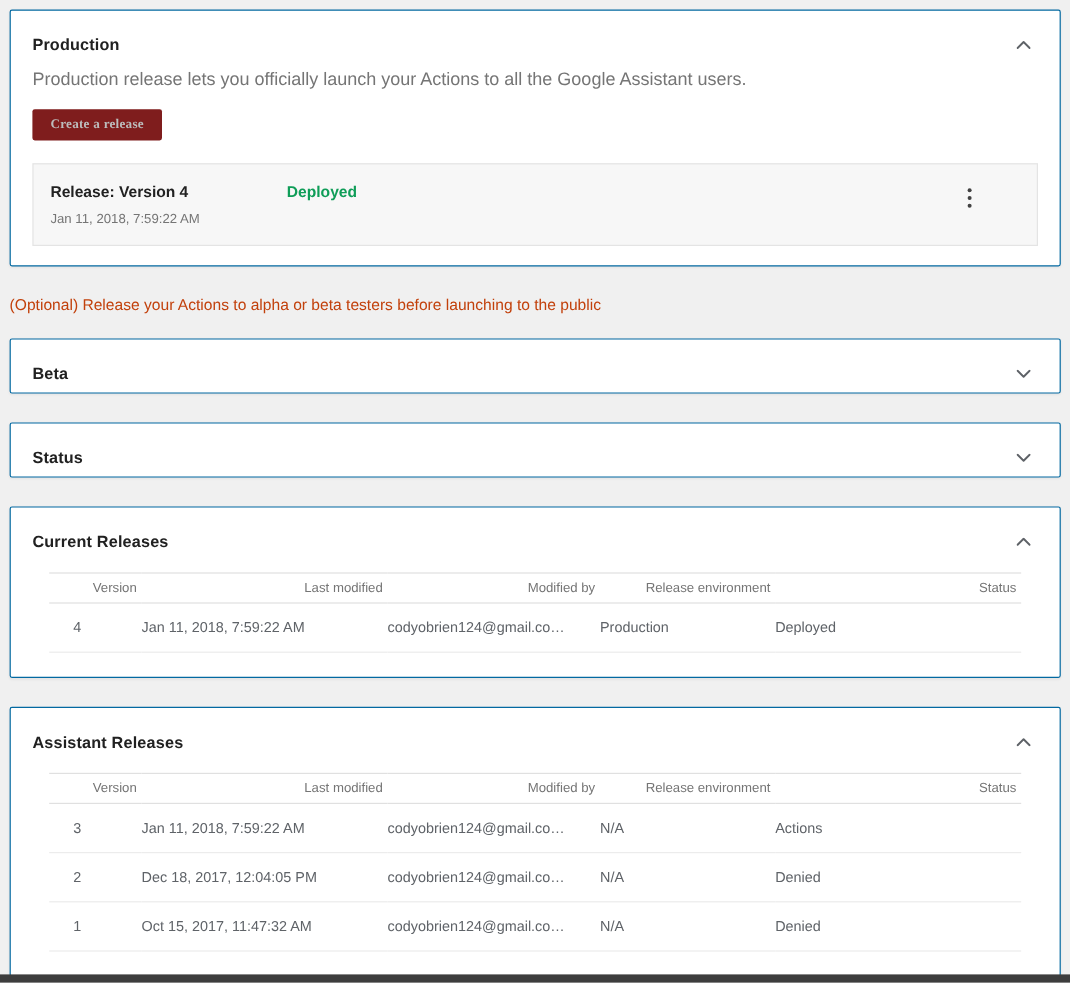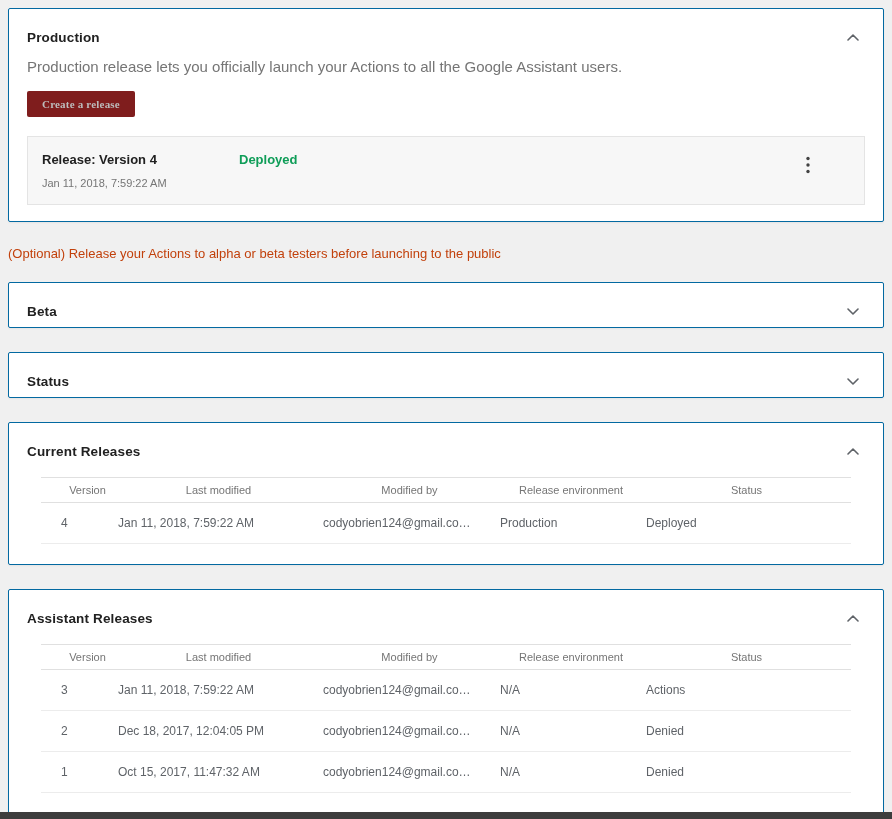--- a/index.html
+++ b/index.html
@@ -111,21 +111,21 @@
     table-layout: fixed;
   }
   .releases-table col.c-version { width: 77px; }
   .releases-table col.c-modified { width: 205px; }
   .releases-table col.c-by { width: 177px; }
   .releases-table col.c-env { width: 146px; }
   .releases-table thead th {
     font-size: 11px;
     font-weight: 400;
     color: #757575;
-    text-align: center;
+    text-align: right;
     padding: 6px 4px 6px 0;
     border-top: 1px solid #e0e0e0;
     border-bottom: 1px solid #e0e0e0;
   }
   .releases-table tbody td {
     font-size: 12px;
     color: #5f6368;
     padding: 13px 4px 13px 0;
     border-bottom: 1px solid #ececec;
     overflow: hidden;

